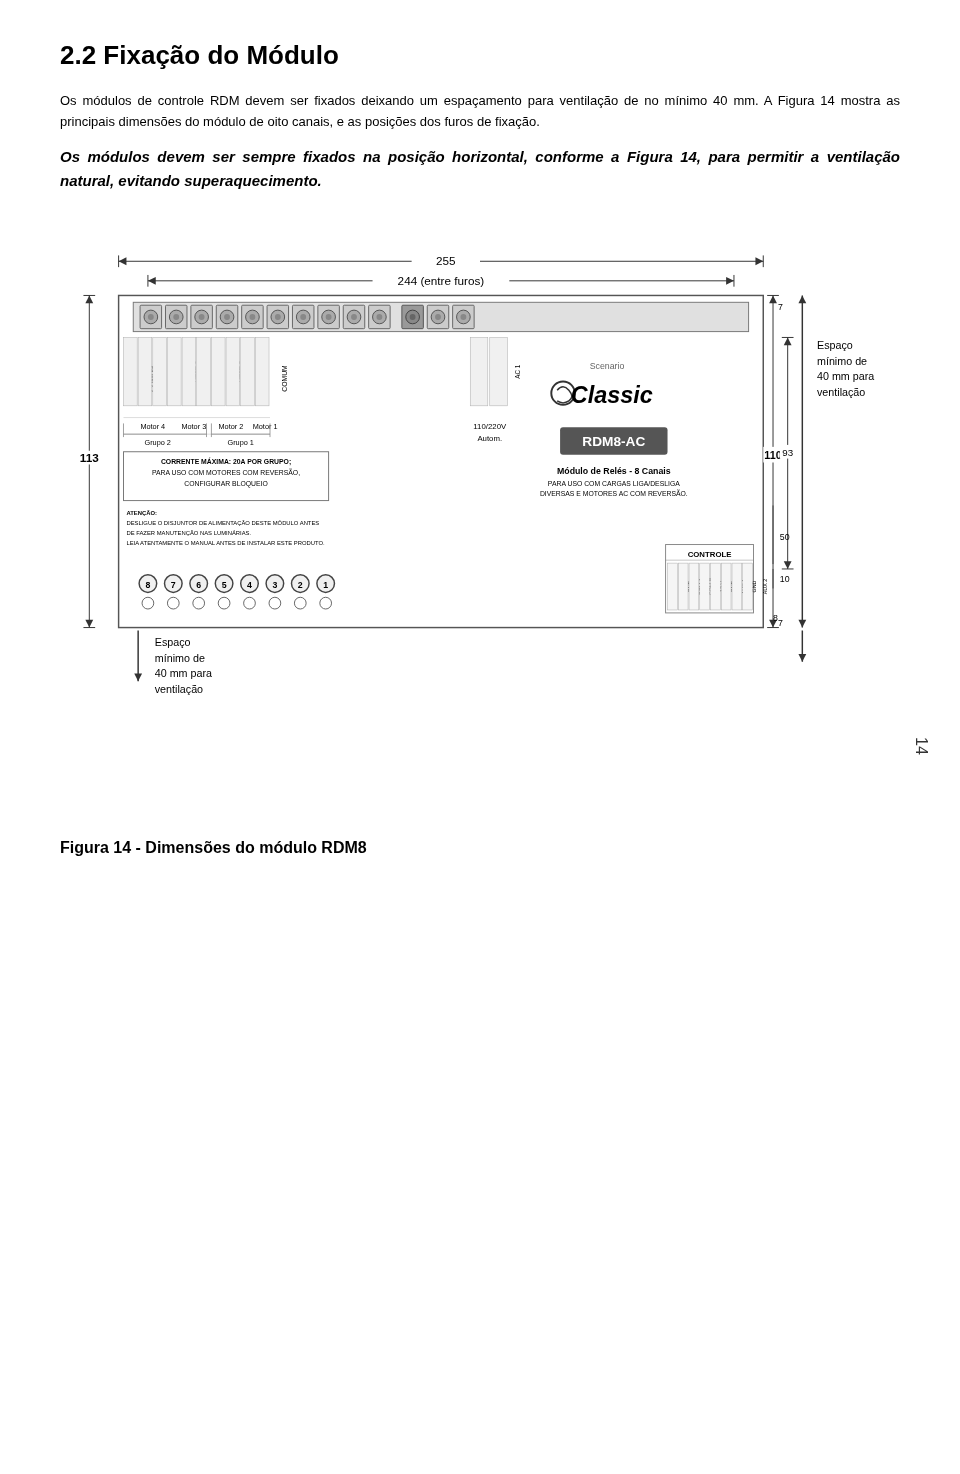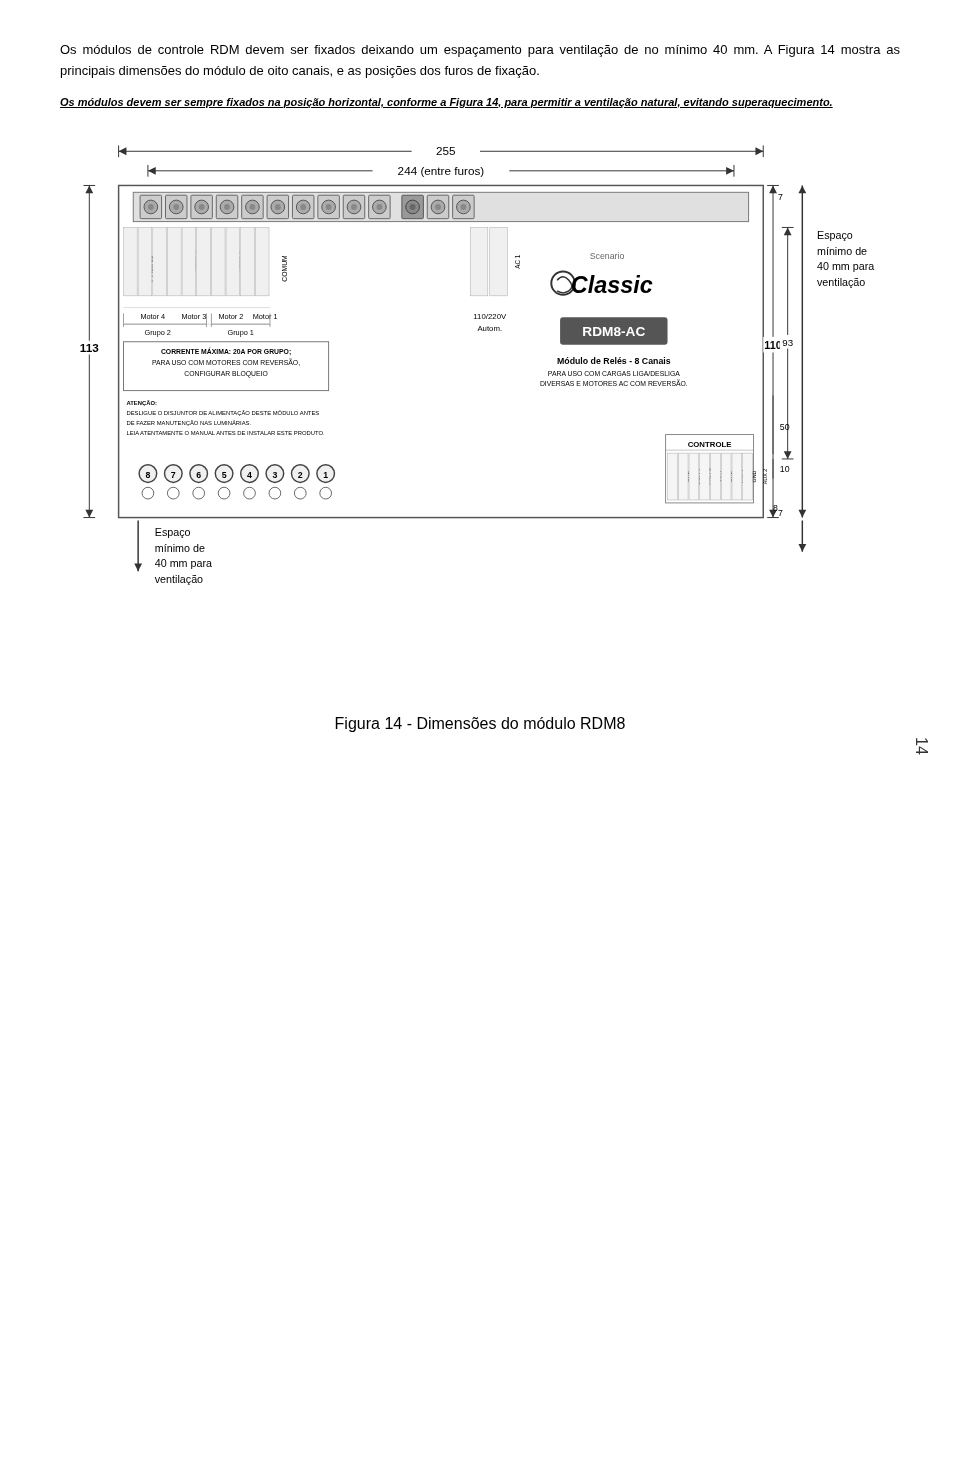--- a/index.html
+++ b/index.html
@@ -25,50 +25,49 @@
     }
 
     p.body-text {
       font-size: 13px;
       line-height: 1.6;
       margin-bottom: 12px;
       text-align: justify;
     }
 
     p.bold-italic {
-      font-size: 11px;
+      font-size: 15px;
       font-weight: bold;
       font-style: italic;
       line-height: 1.6;
-      margin-bottom: 4px;
+      margin-bottom: 32px;
       text-align: justify;
-      text-decoration: underline;
     }
 
     .figure-caption {
-      text-align: center;
       font-size: 16px;
-      font-weight: normal;
-      margin-top: 0;
+      font-weight: bold;
+      margin-top: 14px;
     }
 
     
     
     
 
     .diagram-svg-container {
       width: 100%;
       display: flex;
       justify-content: center;
     }
   </style>
 </head>
 <body>
 
 <div class="page-content">
+  <h1 class="section-title">2.2 Fixação do Módulo</h1>
 
   <p class="body-text">Os módulos de controle RDM devem ser fixados deixando um espaçamento para ventilação de no mínimo 40 mm. A Figura 14 mostra as principais dimensões do módulo de oito canais, e as posições dos furos de fixação.</p>
   <p class="bold-italic">Os módulos devem ser sempre fixados na posição horizontal, conforme a Figura 14, para permitir a ventilação natural, evitando superaquecimento.</p>
 
   <div class="diagram-svg-container">
     <svg width="860" height="600" viewBox="0 0 860 600" xmlns="http://www.w3.org/2000/svg">
 
       <line x1="60" y1="30" x2="720" y2="30" stroke="#333" stroke-width="1"></line>
       <line x1="60" y1="24" x2="60" y2="36" stroke="#333" stroke-width="1"></line>
       <line x1="720" y1="24" x2="720" y2="36" stroke="#333" stroke-width="1"></line>

